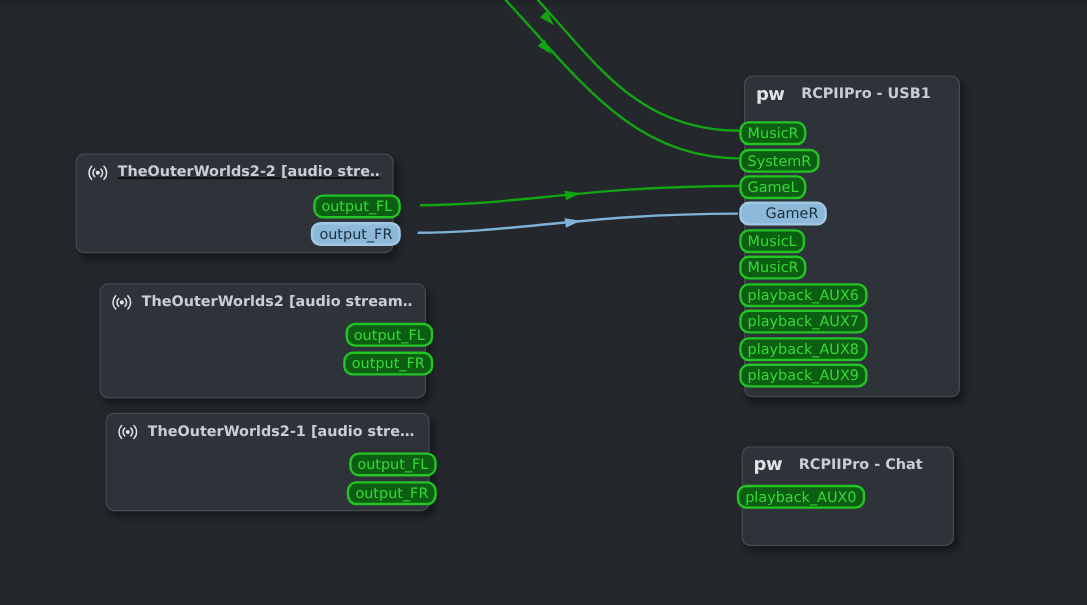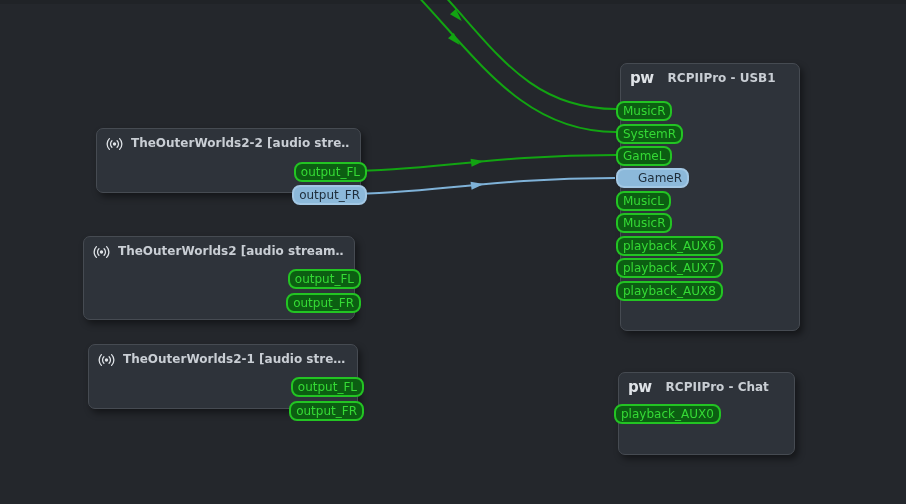--- a/index.html
+++ b/index.html
@@ -69,53 +69,53 @@
   .wire-selected{stroke:var(--wire-selected,#7fb2d8);}
   .wire-normal-fill{fill:var(--wire-green,#12a412);}
   .wire-selected-fill{fill:var(--wire-selected,#7fb2d8);}
 </style>
 </head>
 <body>
 
 <div id="canvas">
   <div id="top-edge"></div>
   <div id="nodes">
-      <div class="node" style="left: 96px; top: 128px; width: 265px; height: 65px;">
+      <div class="node" style="left: 63px; top: 128px; width: 265px; height: 83px; text-decoration: underline;">
         <div class="node-header">
           <span class="node-icon">
             <svg width="17" height="16" viewBox="0 0 17 16" fill="none" stroke="currentColor" stroke-width="1.3" stroke-linecap="round">
               <circle cx="8.5" cy="8" r="1.7" fill="currentColor" stroke="none"></circle>
               <path d="M 5.9 4.8 A 4.4 4.4 0 0 0 5.9 11.2"></path>
               <path d="M 3.4 2.6 A 7.6 7.6 0 0 0 3.4 13.4"></path>
               <path d="M 11.1 4.8 A 4.4 4.4 0 0 1 11.1 11.2"></path>
               <path d="M 13.6 2.6 A 7.6 7.6 0 0 1 13.6 13.4"></path>
             </svg>
           </span>
           <span class="node-title">TheOuterWorlds2-2 [audio stre…</span>
         </div>
         <div class="port port-audio" style="top: 33px; right: -7px;">output_FL</div>
         <div class="port port-selected" style="top: 56px; right: -7px;">output_FR</div>
       </div>
-      <div class="node" style="left: 83px; top: 236px; width: 272px; height: 84px;">
+      <div class="node" style="left: 83px; top: 236px; width: 272px; height: 96px;">
         <div class="node-header">
           <span class="node-icon">
             <svg width="17" height="16" viewBox="0 0 17 16" fill="none" stroke="currentColor" stroke-width="1.3" stroke-linecap="round">
               <circle cx="8.5" cy="8" r="1.7" fill="currentColor" stroke="none"></circle>
               <path d="M 5.9 4.8 A 4.4 4.4 0 0 0 5.9 11.2"></path>
               <path d="M 3.4 2.6 A 7.6 7.6 0 0 0 3.4 13.4"></path>
               <path d="M 11.1 4.8 A 4.4 4.4 0 0 1 11.1 11.2"></path>
               <path d="M 13.6 2.6 A 7.6 7.6 0 0 1 13.6 13.4"></path>
             </svg>
           </span>
           <span class="node-title">TheOuterWorlds2 [audio stream…</span>
         </div>
         <div class="port port-audio" style="top: 32px; right: -7px;">output_FL</div>
         <div class="port port-audio" style="top: 56px; right: -7px;">output_FR</div>
       </div>
-      <div class="node" style="left: 88px; top: 344px; width: 270px; height: 65px;">
+      <div class="node" style="left: 88px; top: 344px; width: 270px; height: 82px;">
         <div class="node-header">
           <span class="node-icon">
             <svg width="17" height="16" viewBox="0 0 17 16" fill="none" stroke="currentColor" stroke-width="1.3" stroke-linecap="round">
               <circle cx="8.5" cy="8" r="1.7" fill="currentColor" stroke="none"></circle>
               <path d="M 5.9 4.8 A 4.4 4.4 0 0 0 5.9 11.2"></path>
               <path d="M 3.4 2.6 A 7.6 7.6 0 0 0 3.4 13.4"></path>
               <path d="M 11.1 4.8 A 4.4 4.4 0 0 1 11.1 11.2"></path>
               <path d="M 13.6 2.6 A 7.6 7.6 0 0 1 13.6 13.4"></path>
             </svg>
           </span>
@@ -133,20 +133,21 @@
         </div>
         <div class="port port-audio" style="top: 37px; left: -5px;">MusicR</div>
         <div class="port port-audio" style="top: 60px; left: -5px;">SystemR</div>
         <div class="port port-audio" style="top: 82px; left: -5px;">GameL</div>
         <div class="port port-selected" style="top: 104px; left: -5px; padding-left: 20px;">GameR</div>
         <div class="port port-audio" style="top: 127px; left: -5px; text-align: center;">MusicL</div>
         <div class="port port-audio" style="top: 149px; left: -5px;">MusicR</div>
         <div class="port port-audio" style="top: 172px; left: -5px; text-align: right;">playback_AUX6</div>
         <div class="port port-audio" style="top: 194px; left: -5px;">playback_AUX7</div>
         <div class="port port-audio" style="top: 217px; left: -5px;">playback_AUX8</div>
+        <div class="port port-audio" style="top: 239px; left: -5px;">playback_AUX9</div>
       </div>
       <div class="node" style="left: 618px; top: 372px; width: 177px; height: 83px;">
         <div class="node-header">
           <span class="node-icon pw-wrap">
             <span class="pw">pw</span>
           </span>
           <span class="node-title">RCPIIPro - Chat</span>
         </div>
         <div class="port port-audio" style="top: 31px; left: -5px;">playback_AUX0</div>
       </div>

